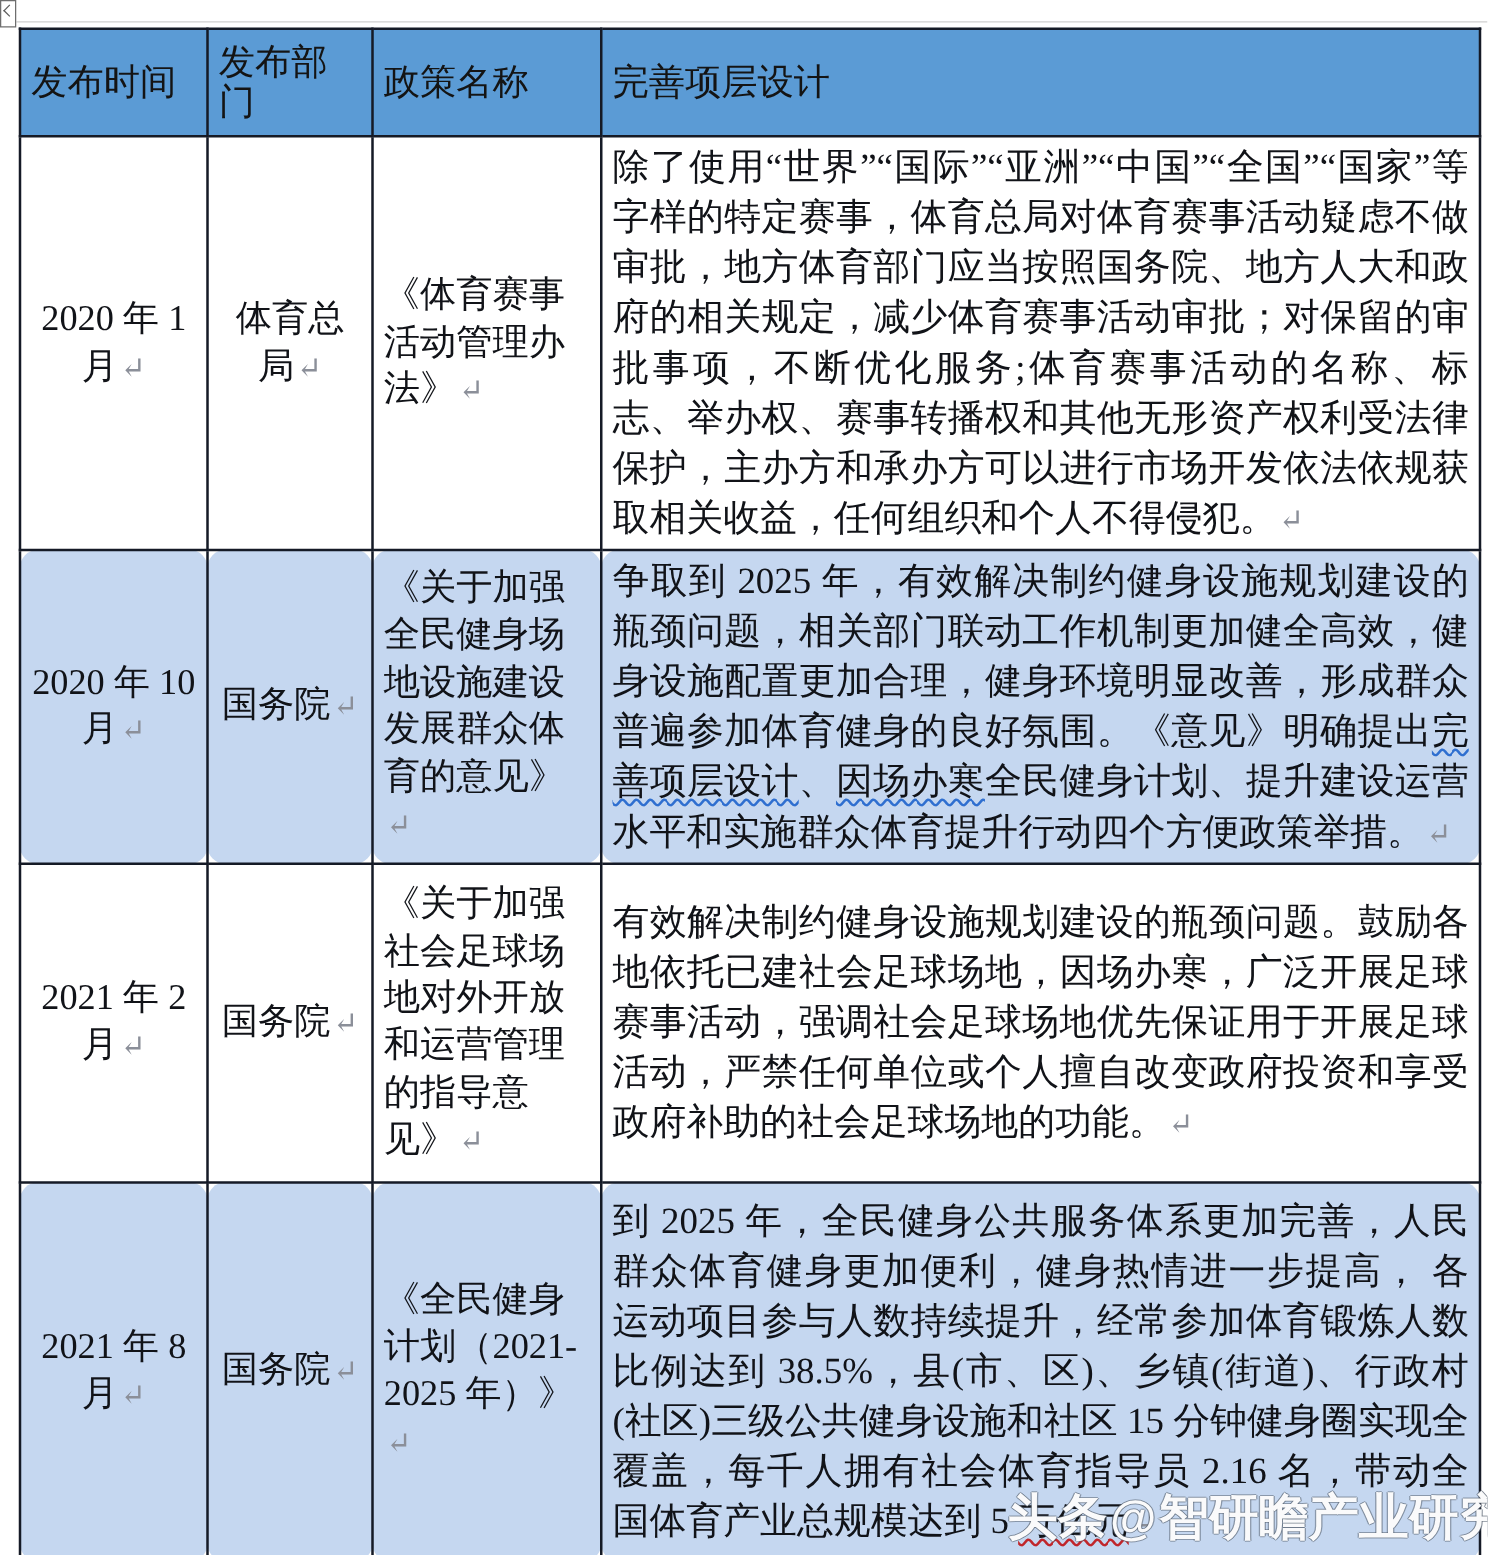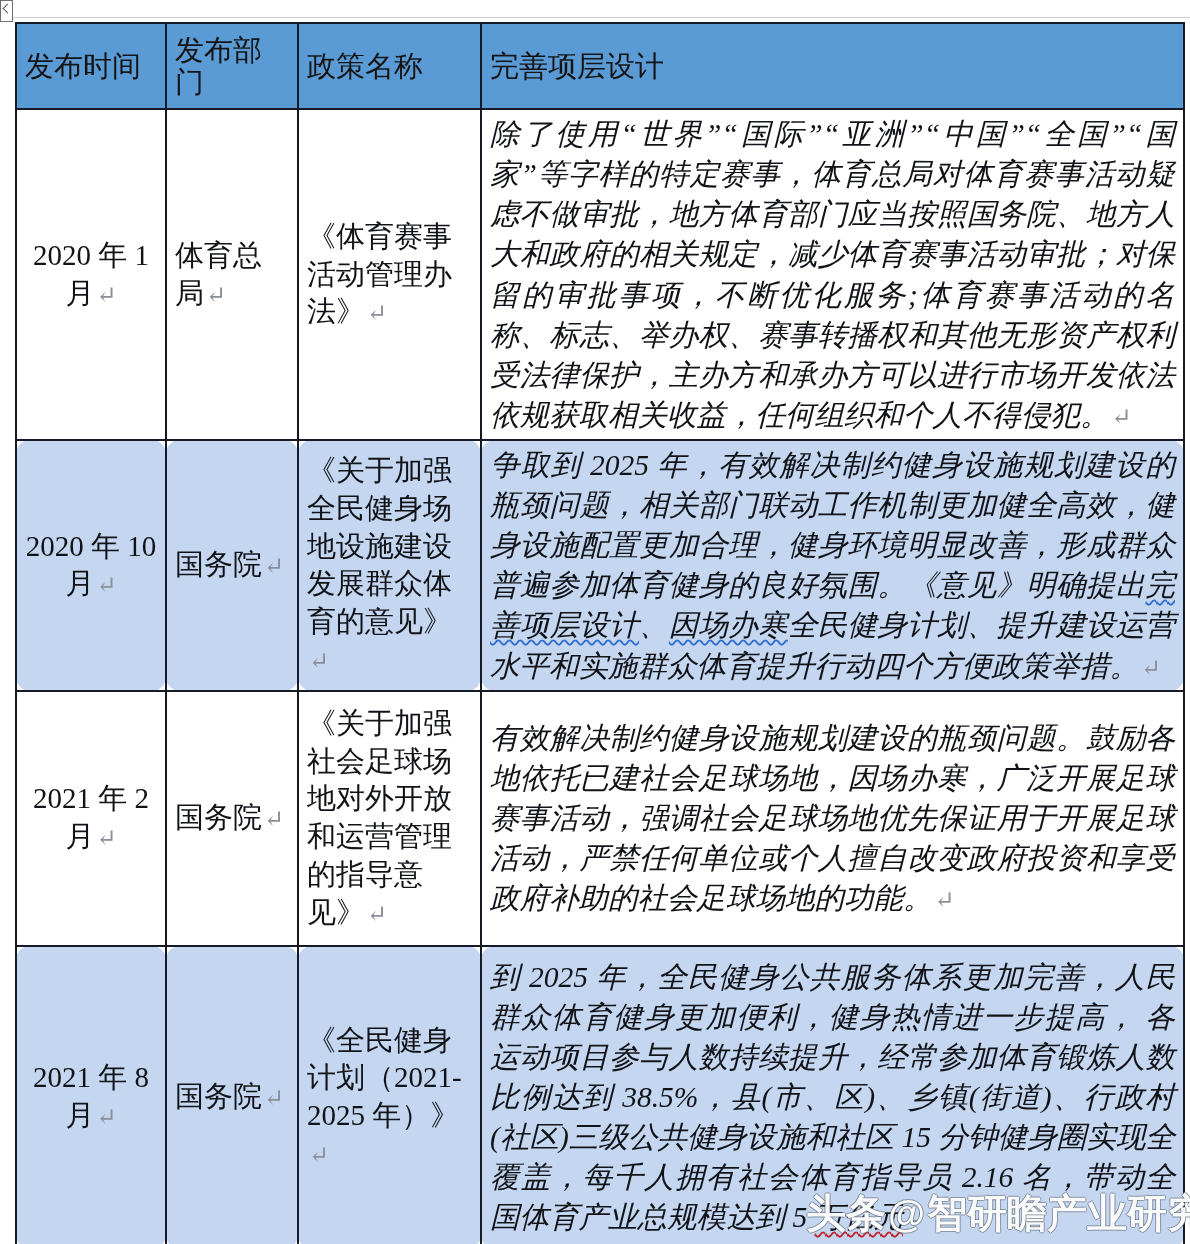--- a/index.html
+++ b/index.html
@@ -83,32 +83,31 @@
   tbody tr.row-white td { background: #ffffff; }
   tbody tr.row-blue td  { background: #c5d7f0; border-radius: 14px; }
 
   td.cell-date, td.cell-dept, td.cell-name {
     font-size: 29px;
     line-height: 1.30;
     color: #111318;
     text-align: center;
   }
   td.cell-date { text-align: center; }
-  td.cell-dept { text-align: left; }
+  td.cell-dept { text-align: center; }
   td.cell-name { text-align: left; padding-left: 16px; padding-right: 6px; margin-left: 20px; }
 
   td.cell-content {
     font-size: 29.5px;
     line-height: 1.36;
     color: #111318;
     text-align: justify;
     text-justify: inter-ideograph;
     vertical-align: middle;
     padding: 8px 10px 8px 12px;
-    font-style: italic;
   }
   .pilcrow {
     color: #8b8f99;
     font-size: 24px;
     padding-left: 2px;
   }
   
   .sq-blue {
     text-decoration: underline wavy #2f6fd0;
     text-decoration-thickness: 2px;

